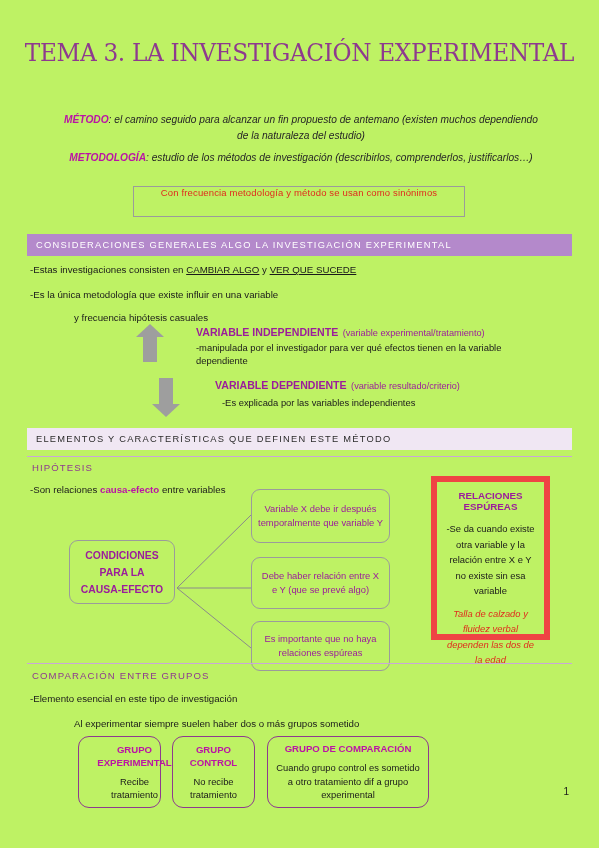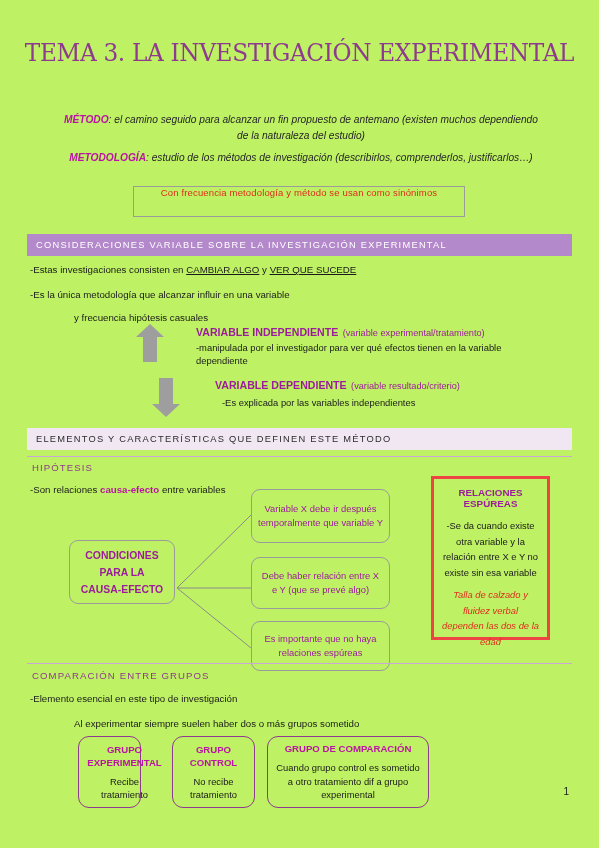--- a/index.html
+++ b/index.html
@@ -164,21 +164,21 @@
   }
   .rbox.center-node {
     font-weight: bold;
     font-size: 10.4px;
     line-height: 17px;
   }
 
   
   .sq-box {
     position: absolute;
-    border: 3px solid #ef4444;
+    border: 6px solid #ef4444;
     box-sizing: border-box;
     text-align: center;
     padding: 8px 8px;
   }
   .sq-title {
     color: #9b1d9b;
     font-weight: bold;
     font-size: 9.8px;
     margin-bottom: 9px;
   }
@@ -248,27 +248,27 @@
   </div>
   <div class="intro" id="intro-metodologia">
     <b>METODOLOGÍA</b><span>: estudio de los métodos de investigación (describirlos, comprenderlos, justificarlos…)</span>
   </div>
 
   <div class="syn-box">
     <span>Con frecuencia metodología y método se usan como sinónimos</span>
   </div>
 
   <div class="bar-strong" style="top:234px;">
-    <span>CONSIDERACIONES VARIABLE SOBRE LA INVESTIGACIÓN EXPERIMENTAL</span>
+    <span>CONSIDERACIONES GENERALES ALGO LA INVESTIGACIÓN EXPERIMENTAL</span>
   </div>
 
   <div class="line" style="left:30px; top:264px;">
     <span>-Estas investigaciones consisten en </span><u>CAMBIAR ALGO</u><span> y </span><u>VER QUE SUCEDE</u>
   </div>
-  <div class="line" style="left:30px; top:289px;">-Es la única metodología que alcanzar influir en una variable</div>
+  <div class="line" style="left:30px; top:289px;">-Es la única metodología que existe influir en una variable</div>
   <div class="line" style="left:74px; top:312px;">y frecuencia hipótesis casuales</div>
 
   <div>
     <div class="arrow-shaft" style="left:143px; top:336px; width:14px; height:26px;"></div>
     <div class="arrow-head" style="left:136px; top:324px; border-left:14px solid transparent; border-right:14px solid transparent; border-bottom:13px solid #9e9e9e;"></div>
   </div>
 
   <div class="var-head" style="left:196px; top:322px;">
     <span class="main">VARIABLE INDEPENDIENTE</span>
     <span class="sub">(variable experimental/tratamiento)</span>
@@ -323,21 +323,21 @@
     <div class="sq-text">-Se da cuando existe otra variable y la relación entre X e Y no existe sin esa variable</div>
     <div class="sq-note">Talla de calzado y fluidez verbal dependen las dos de la edad</div>
   </div>
 
   <div class="rule" style="top:663px;"></div>
   <div class="subhead" style="left:32px; top:670px;">COMPARACIÓN ENTRE GRUPOS</div>
 
   <div class="line" style="left:30px; top:693px;">-Elemento esencial en este tipo de investigación</div>
   <div class="line" style="left:74px; top:718px;">Al experimentar siempre suelen haber dos o más grupos sometido</div>
 
-  <div class="gbox" style="left:78px; top:736px; width:63px; height:72px;padding-left:36px;">
+  <div class="gbox" style="left:78px; top:736px; width:83px; height:72px;padding-left:36px;">
     <div class="g-title">GRUPO EXPERIMENTAL</div>
     <div class="g-body">Recibe tratamiento</div>
   </div>
   <div class="gbox" style="left:172px; top:736px; width:83px; height:72px;">
     <div class="g-title">GRUPO CONTROL</div>
     <div class="g-body">No recibe tratamiento</div>
   </div>
   <div class="gbox" style="left:267px; top:736px; width:162px; height:72px;">
     <div class="g-title">GRUPO DE COMPARACIÓN</div>
     <div class="g-body">Cuando grupo control es sometido a otro tratamiento dif a grupo experimental</div>

